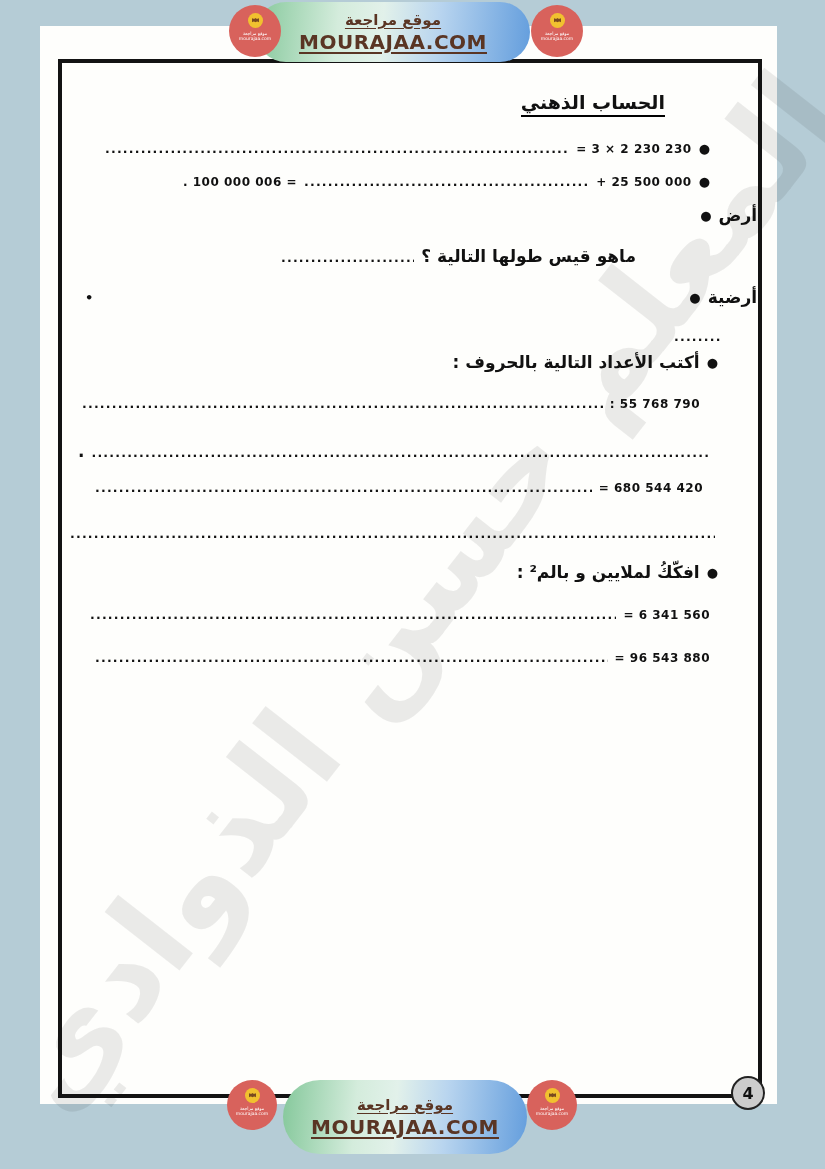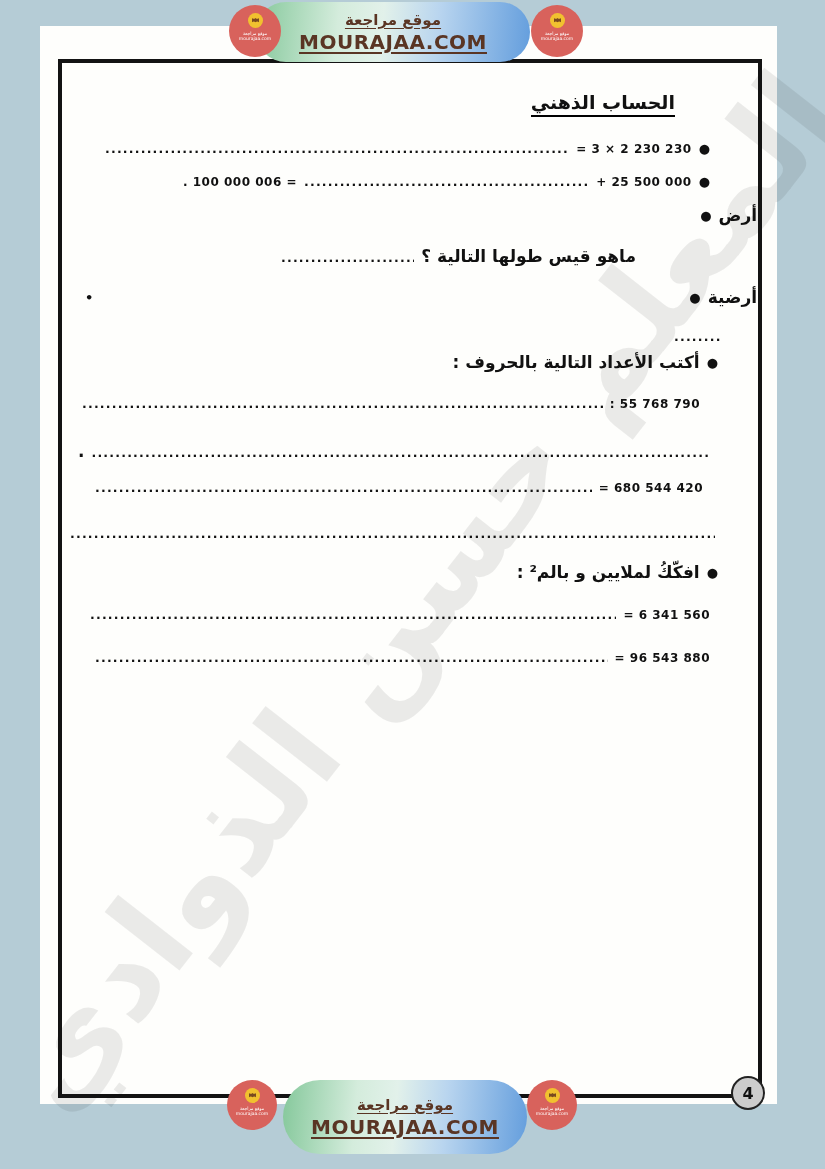--- a/index.html
+++ b/index.html
@@ -32,21 +32,21 @@
     display:flex;flex-direction:column;align-items:center;}
   .logo-tl{left:229px;top:5px;}  .logo-tr{left:531px;top:5px;}
   .logo-bl{left:227px;top:1080px;width:50px;height:50px;} .logo-br{left:527px;top:1080px;width:50px;height:50px;}
   .logo .ball{width:15px;height:15px;border-radius:50%;background:#f1c12f;margin-top:8px;
     display:flex;align-items:center;justify-content:center;}
   .logo .t{font-size:4.5px;line-height:5px;color:#ffffff;margin-top:3px;white-space:nowrap;}
   .logo .t2{font-size:4.5px;line-height:5px;color:#ffffff;white-space:nowrap;}
 
   
   .content{position:absolute;inset:0;z-index:4;color:#111;}
-  .title{position:absolute;top:91px;right:150px;font-size:19px;font-weight:bold;
+  .title{position:absolute;top:91px;right:160px;font-size:19px;font-weight:bold;
     border-bottom:2.5px solid #000;padding-bottom:2px;white-space:nowrap;}
   .row{position:absolute;display:flex;align-items:baseline;gap:7px;
     font-weight:bold;font-size:17px;white-space:nowrap;}
   .bullet{align-self:center;font-size:13px;line-height:1;}
   .num{font-size:12px;letter-spacing:0.5px;}
   .dots{flex:1 1 0;min-width:0;overflow:hidden;white-space:nowrap;direction:ltr;
     font-size:12.5px;letter-spacing:1.2px;font-weight:bold;}
   .straydot{margin-right:auto;font-size:13px;align-self:center;}
 
   .r1{top:141px;right:115px;width:605px;}

